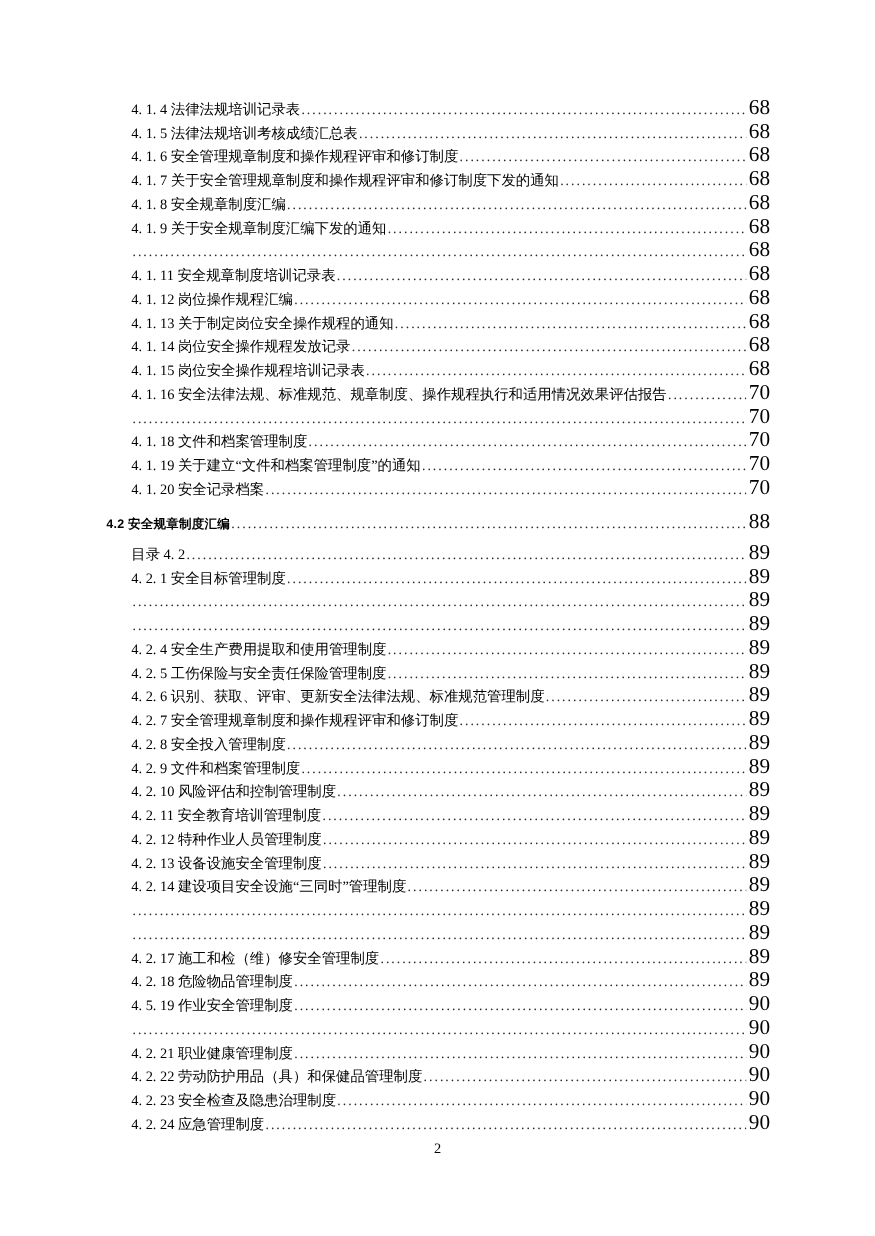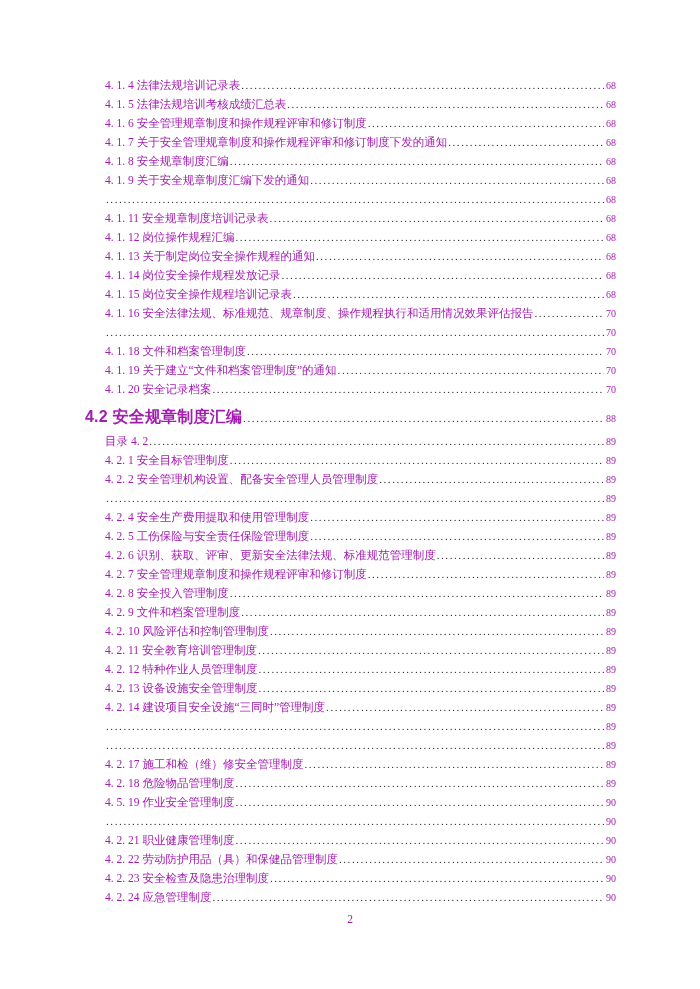--- a/index.html
+++ b/index.html
@@ -3,21 +3,21 @@
 <meta charset="utf-8">
 <style>
   html, body { margin: 0; padding: 0; background: #e8e8e8; }
   .page {
     position: relative;
     width: 700px;
     height: 989px;
     margin: 0 auto;
     background: #ffffff;
     font-family: "Liberation Serif", serif;
-    color: #a21caf;
+    color: #000000;
     overflow: hidden;
   }
   .toc {
     position: absolute;
     top: 76px;
     left: 85px;
     right: 84px;
   }
   .toc-row {
     display: flex;
@@ -30,40 +30,40 @@
   }
   .toc-row.item { padding-left: 20px; }
   .toc-row.heading {
     height: 20px;
     line-height: 20px;
     margin: 8px 0 5px 0;
   }
   .toc-row.heading .label {
     font-family: "Liberation Sans", sans-serif;
     font-weight: bold;
-    font-size: 16px;
+    font-size: 10px;
     letter-spacing: 0.2px;
   }
   .label { flex: 0 1 auto; overflow: hidden; }
   .leader {
     flex: 1 1 0;
     min-width: 8px;
     overflow: hidden;
     white-space: nowrap;
     margin: 0 2px 0 1px;
     color: #2a2a2a;
   }
   .leader::after {
     content: "..............................................................................................................................................................................................................................................................................................";
     letter-spacing: 1.6px;
     font-size: 11px;
   }
   .pageno {
     flex: 0 0 auto;
-    font-size: 10px;
+    font-size: 17px;
   }
   .footer {
     position: absolute;
     top: 913px;
     left: 0;
     width: 100%;
     text-align: center;
     font-size: 11.5px;
   }
 </style>
@@ -164,21 +164,20 @@
         <span class="label">目录 4. 2</span>
         <span class="leader"></span>
         <span class="pageno">89</span>
       </div>
       <div class="toc-row item">
         <span class="label">4. 2. 1 安全目标管理制度</span>
         <span class="leader"></span>
         <span class="pageno">89</span>
       </div>
       <div class="toc-row item">
-        <span class="label">4. 2. 2 安全管理机构设置、配备安全管理人员管理制度</span>
         <span class="leader"></span>
         <span class="pageno">89</span>
       </div>
       <div class="toc-row item">
         <span class="leader"></span>
         <span class="pageno">89</span>
       </div>
       <div class="toc-row item">
         <span class="label">4. 2. 4 安全生产费用提取和使用管理制度</span>
         <span class="leader"></span>

